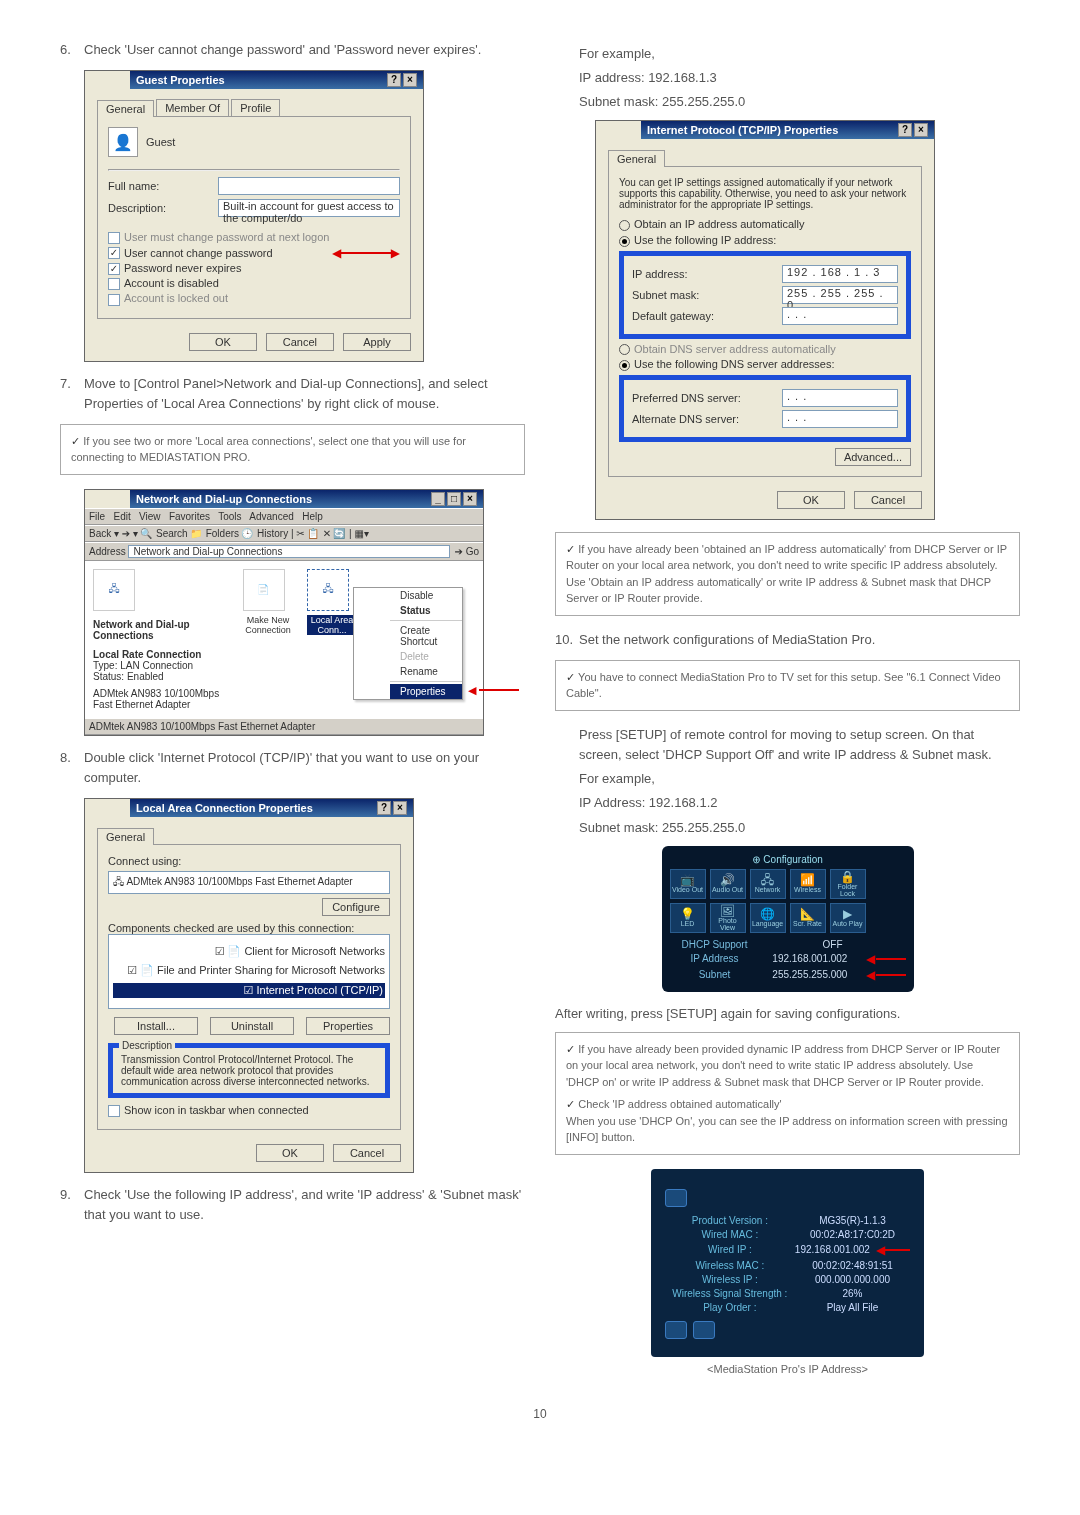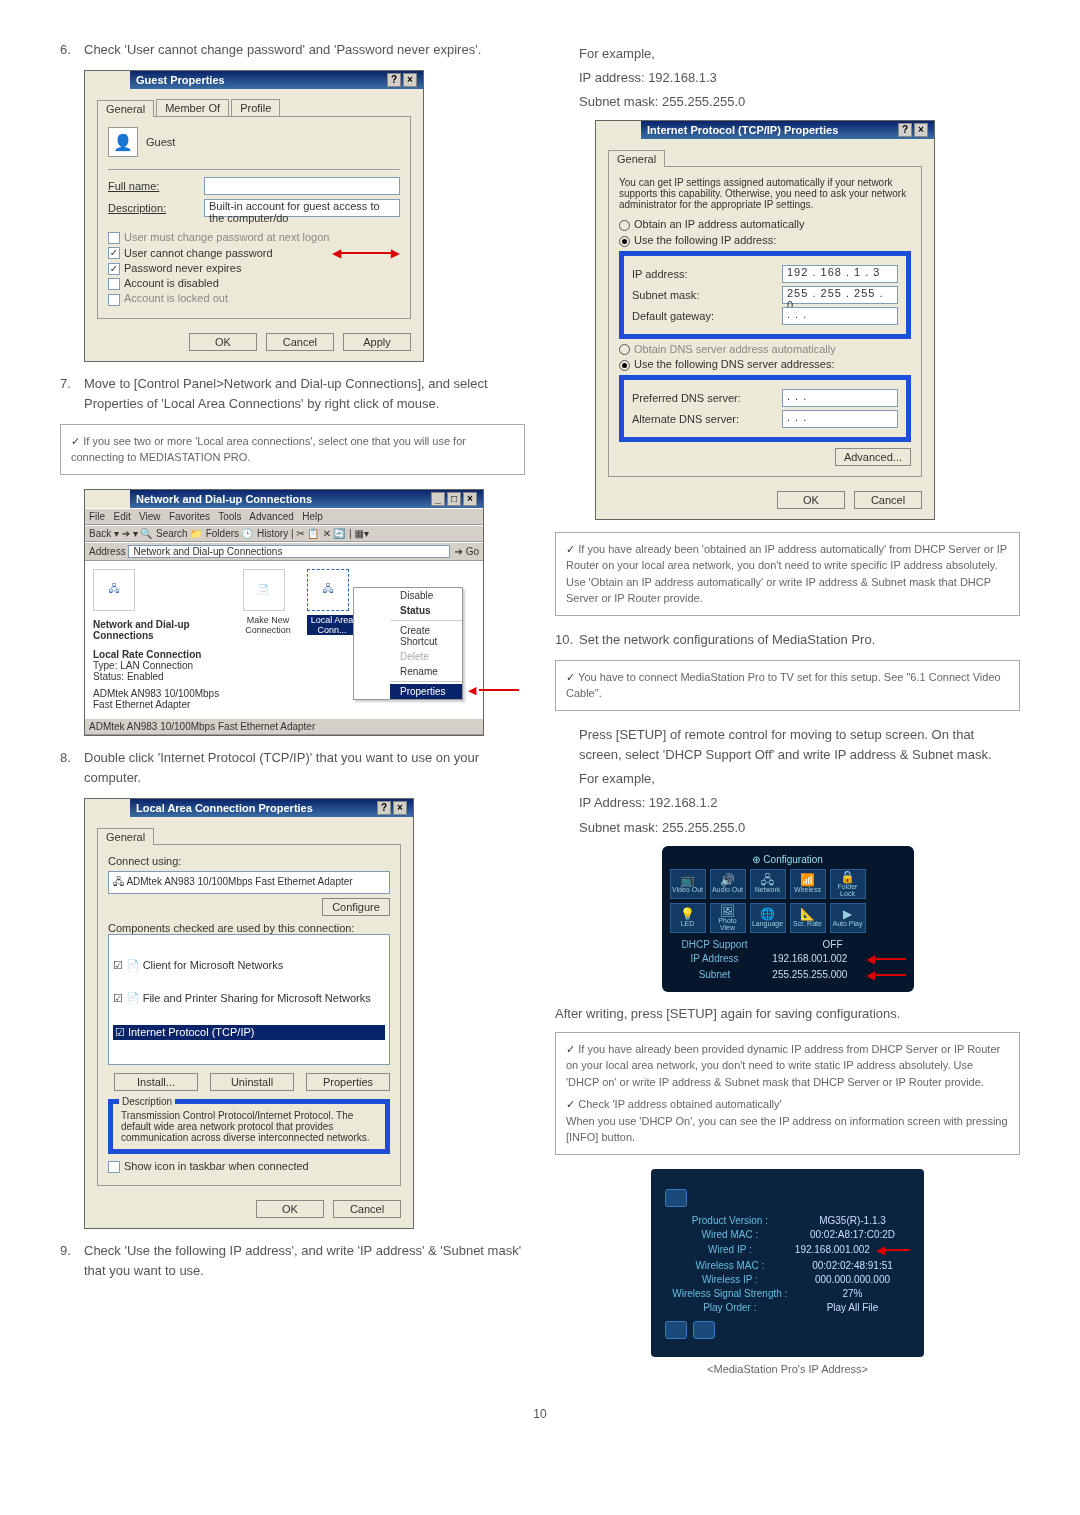--- a/index.html
+++ b/index.html
@@ -25,21 +25,21 @@
   .dlg { border: 1px solid #666; background: #ece9d8; font-family: Tahoma, sans-serif; font-size: 11px; display: inline-block; }
   .dlg-title { background: linear-gradient(#0a246a,#3a6ea5); color: #fff; font-weight: bold; padding: 2px 6px; display: flex; align-items: center; font-size: 11px; margin-left: 45px; }
   .dlg-title .tspacer { flex: 1; }
   .dlg-title .wbtn { width: 14px; height: 14px; background: #d4d0c8; color:#000; border:1px solid #888; text-align:center; line-height:12px; font-size:10px; margin-left:2px; }
   .dlg-body { padding: 10px 12px; }
   .tabrow { display:flex; }
   .tab { border:1px solid #999; border-bottom:none; padding:2px 8px; background:#ece9d8; margin-right:2px; font-size:11px; }
   .tab.active { background:#ece9d8; position:relative; top:1px; }
   .panel { border:1px solid #999; padding:10px; background:#ece9d8; }
   .field-row { display:flex; align-items:center; margin: 4px 0; }
-  .field-row .lbl { width: 96px; text-decoration: underline; }
+  .field-row .lbl { width: 110px; }
   .field-row .inp { flex:1; height:18px; border:1px solid #7f9db9; background:#fff; padding:0 4px; }
   .chk-row { margin: 2px 0; font-size:11px; color:#333; }
   .chk-row.dis { color:#888; }
   .chk { display:inline-block; width:12px; height:12px; border:1px solid #7f9db9; background:#fff; margin-right:4px; vertical-align:middle; text-align:center; line-height:10px; font-size:10px; }
   .btnrow { text-align:right; margin-top:14px; }
   .btn { display:inline-block; min-width:68px; padding:2px 8px; border:1px solid #888; background:#ece9d8; text-align:center; font-size:11px; margin-left:6px; }
   .arrowL::before{ content:'◀'; color:#d00; }
 
   .tipbox { border: 1px solid #aaa; padding: 8px 10px; font-size: 11px; color:#666; line-height:1.5; margin: 8px 0 14px 0; }
   .tipbox.small { font-size: 11px; }
@@ -51,21 +51,21 @@
   .white-area { background:#fff; padding:8px; display:flex; gap:10px; min-height:140px; }
   .icon-block { width:42px; height:42px; background:#fff; border:1px solid #ccc; display:flex; align-items:center; justify-content:center; font-size:10px; color:#36a; margin-bottom:4px; }
   .context-menu { border:1px solid #999; background:#fff; font-size:10px; box-shadow:2px 2px 2px rgba(0,0,0,.2); }
   .context-menu div { padding:2px 10px; }
   .context-menu div.sep { border-top:1px solid #ccc; margin:2px 0; height:0; padding:0; }
   .context-menu div.sel { background:#0a246a; color:#fff; }
 
   
   .lac { width: 330px; }
   .lac .list { border:1px solid #7f9db9; background:#fff; padding:4px; font-size:11px; }
-  .lac .list .li { margin:20px 0; }
+  .lac .list .li { margin:6px 0;text-align:right; }
   .lac .list .li.sel { background:#0a246a; color:#fff; padding:1px 2px; }
 
   
   .tcp { width: 340px; }
   .grp { border:5px solid #1d4ed8; padding:6px 8px; margin:4px 0; position:relative; }
   .radio { display:inline-block; width:11px; height:11px; border:1px solid #555; border-radius:50%; margin-right:4px; vertical-align:middle; position:relative; }
   .radio.on::after{ content:''; position:absolute; left:2px; top:2px; width:5px; height:5px; background:#000; border-radius:50%; }
   .ip-field-row { display:flex; align-items:center; margin:3px 0; font-size:11px; }
   .ip-field-row .iplbl { width:150px; }
   .ip-field-row .ipbox { flex:1; height:18px; border:1px solid #7f9db9; background:#fff; padding:0 4px; font-size:11px; letter-spacing:1px; }
@@ -466,21 +466,21 @@
         <div class="irow">
             <span class="ik">Wireless MAC :</span>
             <span class="iv">00:02:02:48:91:51</span>
           </div>
         <div class="irow">
             <span class="ik">Wireless IP :</span>
             <span class="iv">000.000.000.000</span>
           </div>
         <div class="irow">
             <span class="ik">Wireless Signal Strength :</span>
-            <span class="iv">27%</span>
+            <span class="iv">26%</span>
           </div>
         <div class="irow">
             <span class="ik">Play Order :</span>
             <span class="iv">Play All File</span>
           </div>
         <div class="ipillrow" style="margin-top:8px;">
           <div class="pill"></div>
           <div class="pill"></div>
         </div>
       </div>

